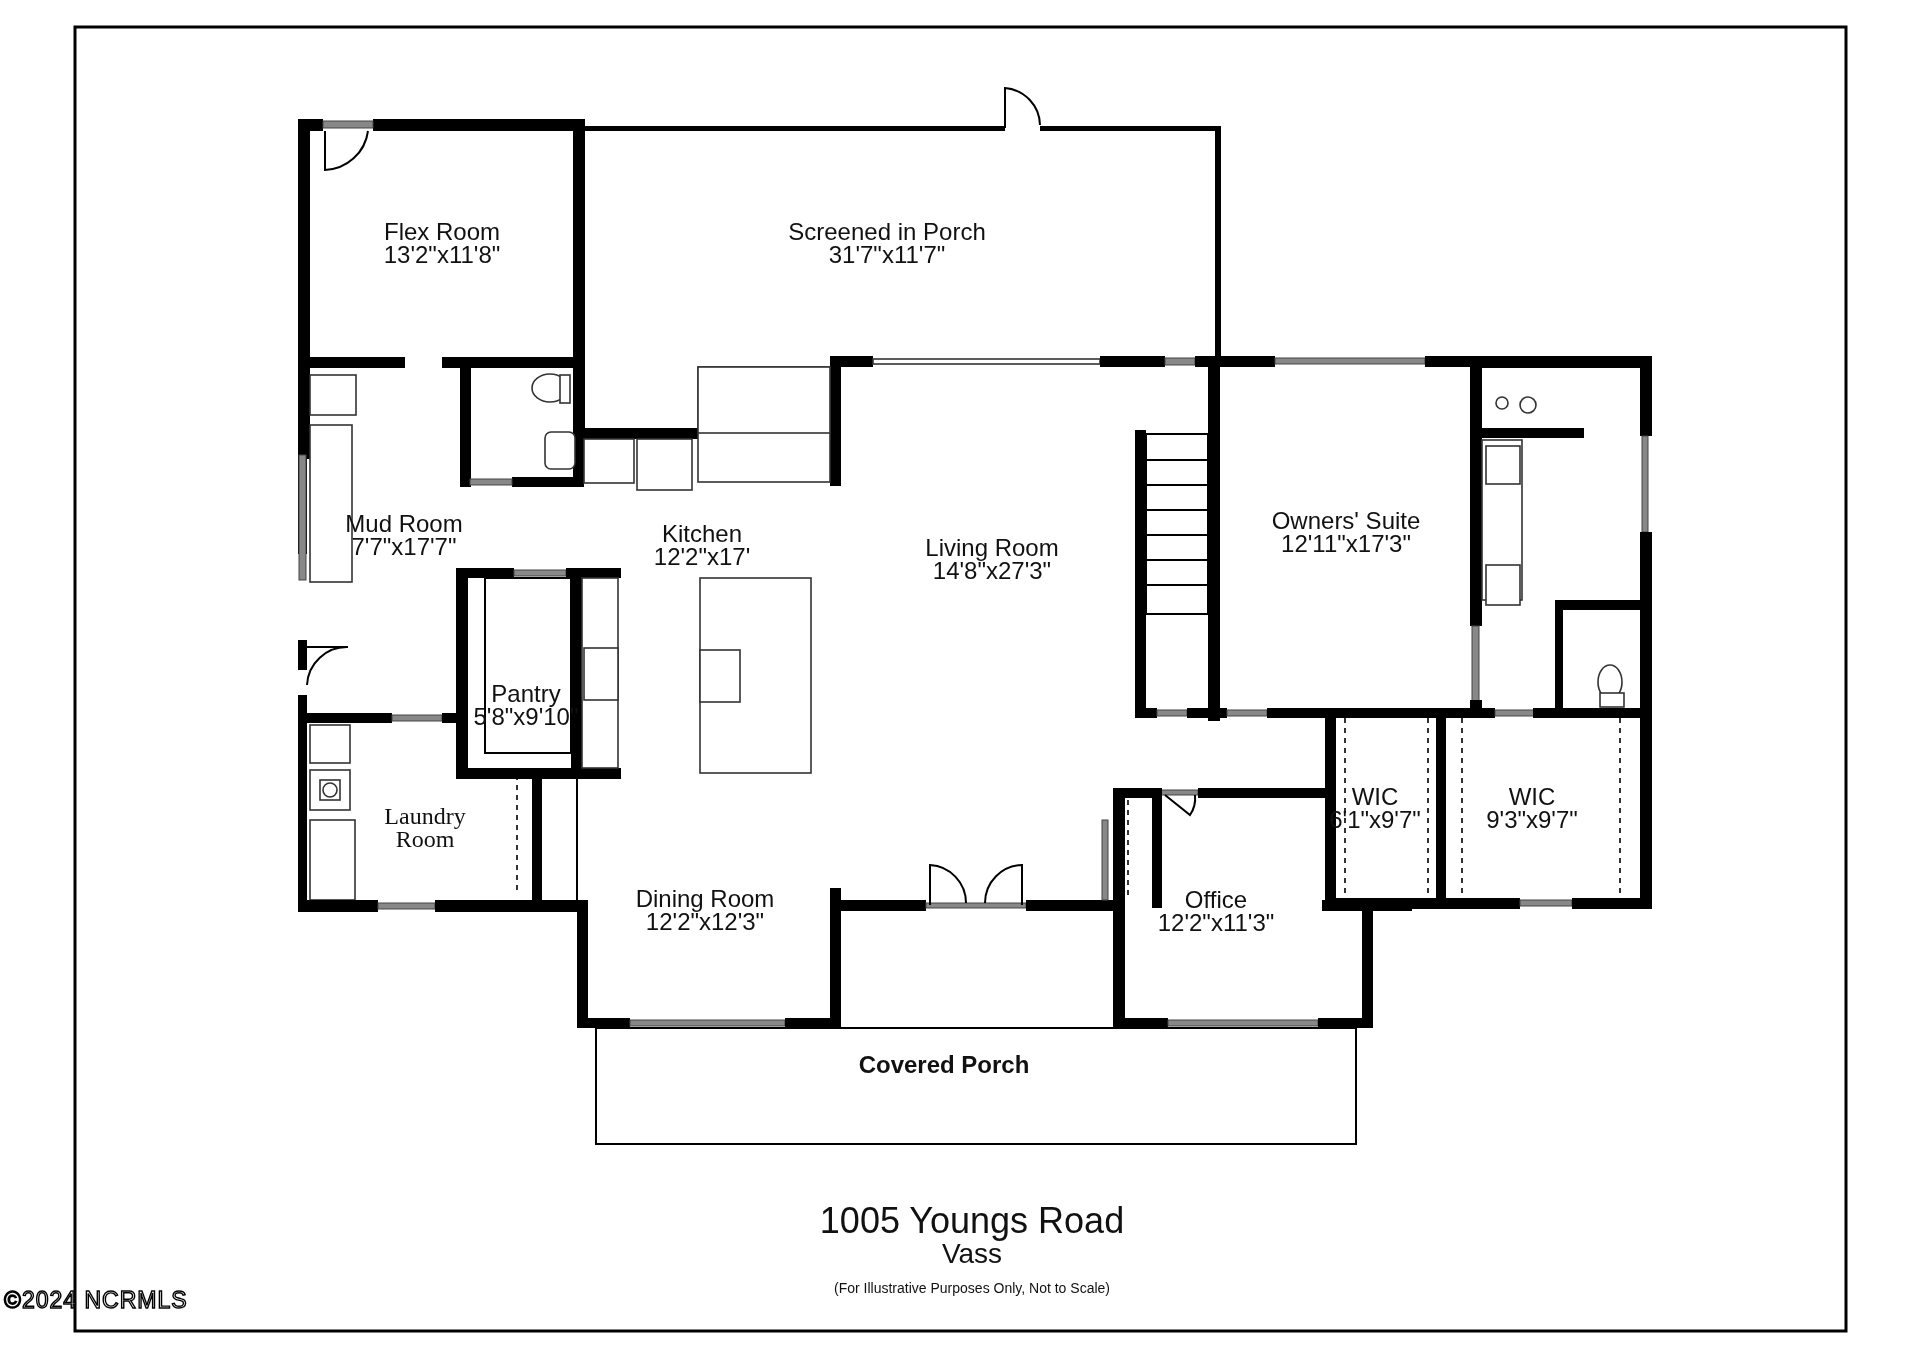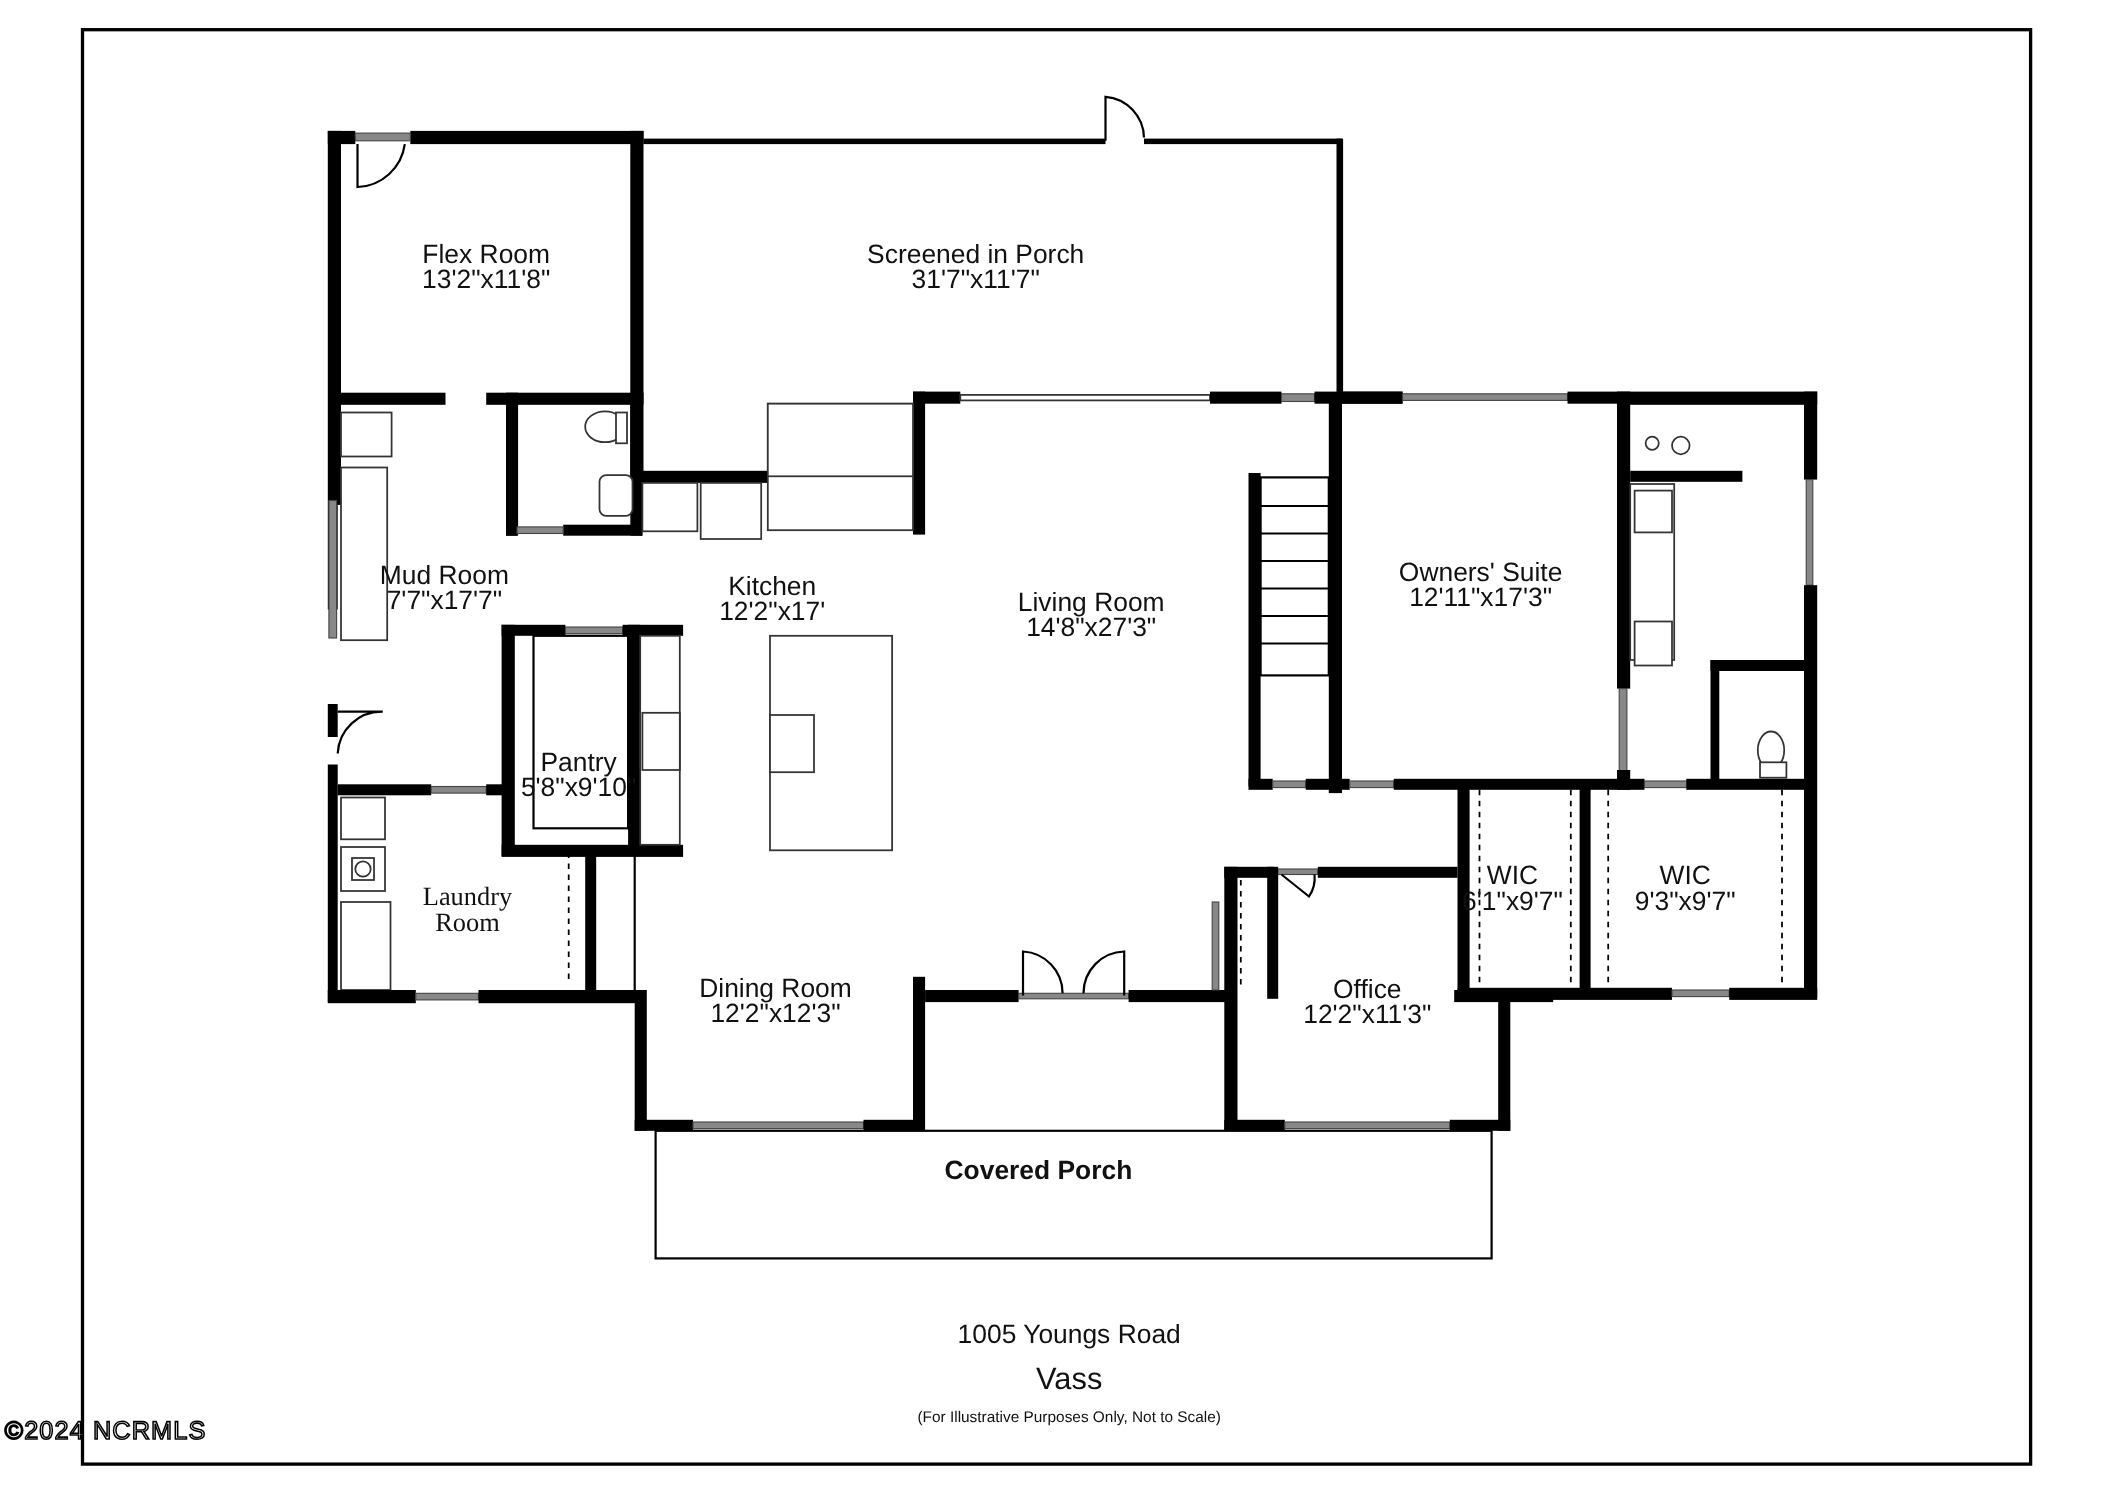--- a/index.html
+++ b/index.html
@@ -4,21 +4,21 @@
 <style>
   html, body { margin:0; padding:0; background:#ffffff; }
   body { width:1920px; height:1358px; position:relative; overflow:hidden; font-family:"Liberation Sans", sans-serif; color:#111; }
   svg.plan { position:absolute; left:0; top:0; }
   .wall { fill:#000; }
   .thin { stroke:#000; stroke-width:2; fill:none; }
   .fix { stroke:#333; stroke-width:1.6; fill:#fff; }
   .win { fill:#888; stroke:#444; stroke-width:1; }
   .dash { stroke:#000; stroke-width:1.6; stroke-dasharray:5 5; fill:none; }
   .label { position:absolute; text-align:center; font-size:24px; line-height:23px; color:#111; transform:translateX(-50%); white-space:nowrap; }
-  .title1 { position:absolute; left:972px; top:1200px; transform:translateX(-50%); font-size:24px; white-space:nowrap; }
+  .title1 { position:absolute; left:972px; top:1200px; transform:translateX(-50%); font-size:36px; white-space:nowrap; }
   .title2 { position:absolute; left:972px; top:1238px; transform:translateX(-50%); font-size:28px; white-space:nowrap; }
   .note { position:absolute; left:972px; top:1280px; transform:translateX(-50%); font-size:14px; white-space:nowrap; }
   .wm { position:absolute; left:4px; top:1287px; font-size:23px; letter-spacing:1px; color:#fff; -webkit-text-stroke:1.4px #000; white-space:nowrap; font-weight:300; }
 </style>
 </head>
 <body>
 
 <svg class="plan" width="1920" height="1358" viewBox="0 0 1920 1358">
 
   <rect x="75" y="27" width="1771" height="1304" fill="none" stroke="#000" stroke-width="3"></rect>
@@ -226,21 +226,21 @@
   <div>5'8"x9'10"</div>
 </div>
 <div class="label" style="left:425px; top:805px;font-family:Liberation Serif, serif;">
   <div>Laundry</div>
   <div>Room</div>
 </div>
 <div class="label" style="left:705px; top:887px;">
   <div>Dining Room</div>
   <div>12'2"x12'3"</div>
 </div>
-<div class="label" style="left:1243px; top:888px;">
+<div class="label" style="left:1216px; top:888px;">
   <div>Office</div>
   <div>12'2"x11'3"</div>
 </div>
 <div class="label" style="left:1375px; top:785px;">
   <div>WIC</div>
   <div>6'1"x9'7"</div>
 </div>
 <div class="label" style="left:1532px; top:785px;">
   <div>WIC</div>
   <div>9'3"x9'7"</div>

